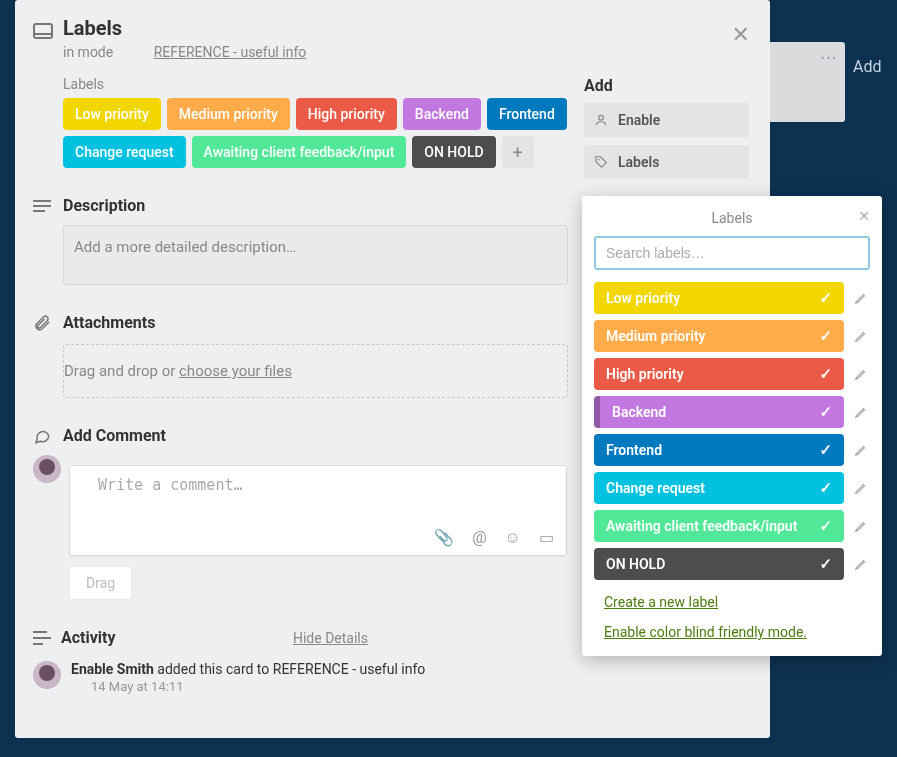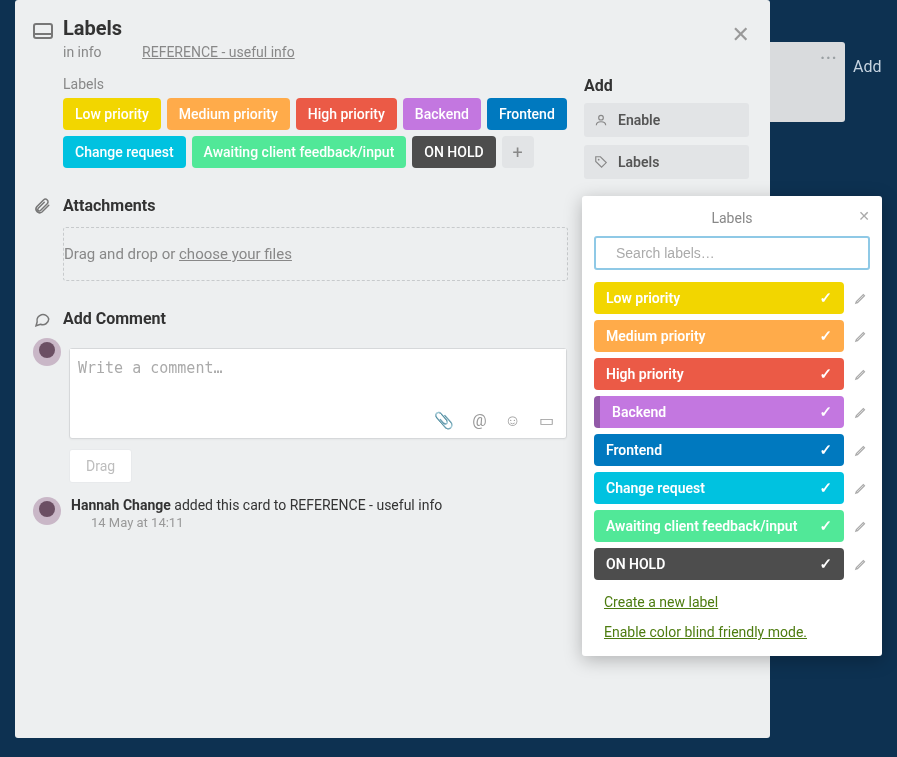--- a/index.html
+++ b/index.html
@@ -64,21 +64,21 @@
     border:1.5px dashed #c7cacc; border-radius:3px;
     display:flex; align-items:center; justify-content:flex-start;
     color:#888; font-size:15px;
   }
   .attach-area .choose { text-decoration:underline; cursor:pointer; }
   .comment-box {
     margin-left:36px; margin-top:10px; width:498px;
     background:#fff; border:1px solid #d6d8da; border-radius:3px;
     box-shadow:0 1px 2px rgba(0,0,0,.04);
   }
-  .comment-input { width:100%; border:none; outline:none; padding:10px 8px 26px; font-size:15px; color:#333; resize:none; }
+  .comment-input { width:100%; border:none; outline:none; padding:10px 28px 26px; font-size:15px; color:#333; resize:none; }
   .comment-input::placeholder { color:#aaa; }
   .comment-tools { display:flex; justify-content:flex-end; gap:18px; padding:4px 12px 8px; color:#999; font-size:16px; }
   .save-btn {
     margin-left:36px; margin-top:10px; display:inline-block;
     padding:8px 16px; border:1px solid #e8eaec; border-radius:3px;
     background:#fff; color:#bdbdbd; font-size:14px; cursor:default;
   }
   .activity-head { display:flex; align-items:center; justify-content:space-between; margin-top:28px; }
   .activity-left { display:flex; align-items:center; gap:10px; }
   .hide-details { color:#888; text-decoration:underline; font-size:14px; margin-right:200px; cursor:pointer;}
@@ -101,21 +101,21 @@
   
   .popover {
     position:absolute; left:582px; top:196px; width:300px;
     background:#fff; border-radius:3px; box-shadow:0 4px 18px rgba(0,0,0,.25);
     padding:10px 12px 16px;
   }
   .popover-title { text-align:center; color:#888; font-size:14px; padding:4px 0 10px; position:relative; }
   .popover-close { position:absolute; right:12px; top:12px; font-size:14px; color:#aaa; cursor:pointer;}
   .search-field {
     width:100%; height:34px; border:2px solid #8fc9e6; border-radius:3px;
-    padding:0 20px; font-size:14px; color:#555; outline:none;
+    padding:0 10px; font-size:14px; color:#555; outline:none;
   }
   .search-field::placeholder { color:#aaa; }
   .popover-list { margin-top:12px; display:flex; flex-direction:column; gap:6px; }
   .pop-row { display:flex; align-items:center; gap:10px; }
   .pop-label {
     flex:1; height:32px; border-radius:4px; display:flex; align-items:center; justify-content:space-between;
     padding:0 12px; color:#fff; font-size:14px; font-weight:600; cursor:pointer;
   }
   .pop-check { font-size:15px; }
   .edit-pencil { width:16px; color:#aaa; cursor:pointer; flex:none; }
@@ -151,39 +151,52 @@
   <div class="header-row">
     <span class="header-icon">
       <svg width="20" height="18" viewBox="0 0 20 18">
           <rect x="1" y="2" width="18" height="14" rx="2" fill="none" stroke="#777" stroke-width="2"></rect>
           <line x1="1" y1="12" x2="19" y2="12" stroke="#777" stroke-width="2"></line>
         </svg>
     </span>
     <h2 class="title">Labels</h2>
   </div>
   <div class="subline">
-    <span>in info</span>
+    <span>in mode</span>
     <a class="list-link">REFERENCE - useful info</a>
   </div>
 
   <div class="body-cols">
     <div class="main-col">
       <div class="labels-heading">Labels</div>
       <div class="labels-row" id="labels-row">
           <span class="label-chip" style="background: rgb(242, 214, 0);">Low priority</span>
           <span class="label-chip" style="background: rgb(255, 171, 74);">Medium priority</span>
           <span class="label-chip" style="background: rgb(235, 90, 70);">High priority</span>
           <span class="label-chip" style="background: rgb(195, 119, 224);">Backend</span>
           <span class="label-chip" style="background: rgb(0, 121, 191);">Frontend</span>
           <span class="label-chip" style="background: rgb(0, 194, 224);">Change request</span>
           <span class="label-chip" style="background: rgb(81, 232, 152);">Awaiting client feedback/input</span>
           <span class="label-chip" style="background: rgb(77, 77, 77);">ON HOLD</span>
           <span class="add-chip">+</span>
         </div>
 
+      <div class="section">
+        <div class="section-head">
+          <span class="icon">
+            <svg width="18" height="14" viewBox="0 0 18 14">
+                <line x1="0" y1="2" x2="18" y2="2" stroke="#777" stroke-width="2"></line>
+                <line x1="0" y1="7" x2="18" y2="7" stroke="#777" stroke-width="2"></line>
+                <line x1="0" y1="12" x2="12" y2="12" stroke="#777" stroke-width="2"></line>
+              </svg>
+          </span>
+          <h3>Description</h3>
+        </div>
+        <div class="desc-area">Add a more detailed description…</div>
+      </div>
 
       <div class="section">
         <div class="section-head">
           <span class="icon">
             <svg width="18" height="18" viewBox="0 0 24 24">
                 <path d="M21 11l-9 9a5 5 0 0 1-7-7l9-9a3.5 3.5 0 0 1 5 5l-9 9a2 2 0 0 1-3-3l8-8" fill="none" stroke="#777" stroke-width="2" stroke-linecap="round"></path>
               </svg>
           </span>
           <h3>Attachments</h3>
         </div>
@@ -211,24 +224,37 @@
                 <span>@</span>
                 <span>☺</span>
                 <span>▭</span>
               </div>
             </div>
             <div class="save-btn" style="margin-left:0;">Drag</div>
           </div>
         </div>
       </div>
 
+      <div class="activity-head">
+        <div class="activity-left">
+          <span class="icon">
+            <svg width="18" height="16" viewBox="0 0 18 16">
+                <line x1="0" y1="2" x2="14" y2="2" stroke="#777" stroke-width="2"></line>
+                <line x1="0" y1="8" x2="18" y2="8" stroke="#777" stroke-width="2"></line>
+                <line x1="0" y1="14" x2="10" y2="14" stroke="#777" stroke-width="2"></line>
+              </svg>
+          </span>
+          <h3 style="font-size:16px;font-weight:700;color:#333;">Activity</h3>
+        </div>
+        <a class="hide-details">Hide Details</a>
+      </div>
       <div class="activity-item">
         <div class="avatar"></div>
         <div>
-          <div class="activity-text"><span class="author">Hannah Change</span><span> added this card to REFERENCE - useful info</span></div>
+          <div class="activity-text"><span class="author">Enable Smith</span><span> added this card to REFERENCE - useful info</span></div>
           <div class="activity-time">14 May at 14:11</div>
         </div>
       </div>
     </div>
 
     <div class="side-col">
       <div class="side-heading">Add</div>
       <div class="side-btn">
         <span class="mini-icon">
           <svg width="14" height="14" viewBox="0 0 24 24">

